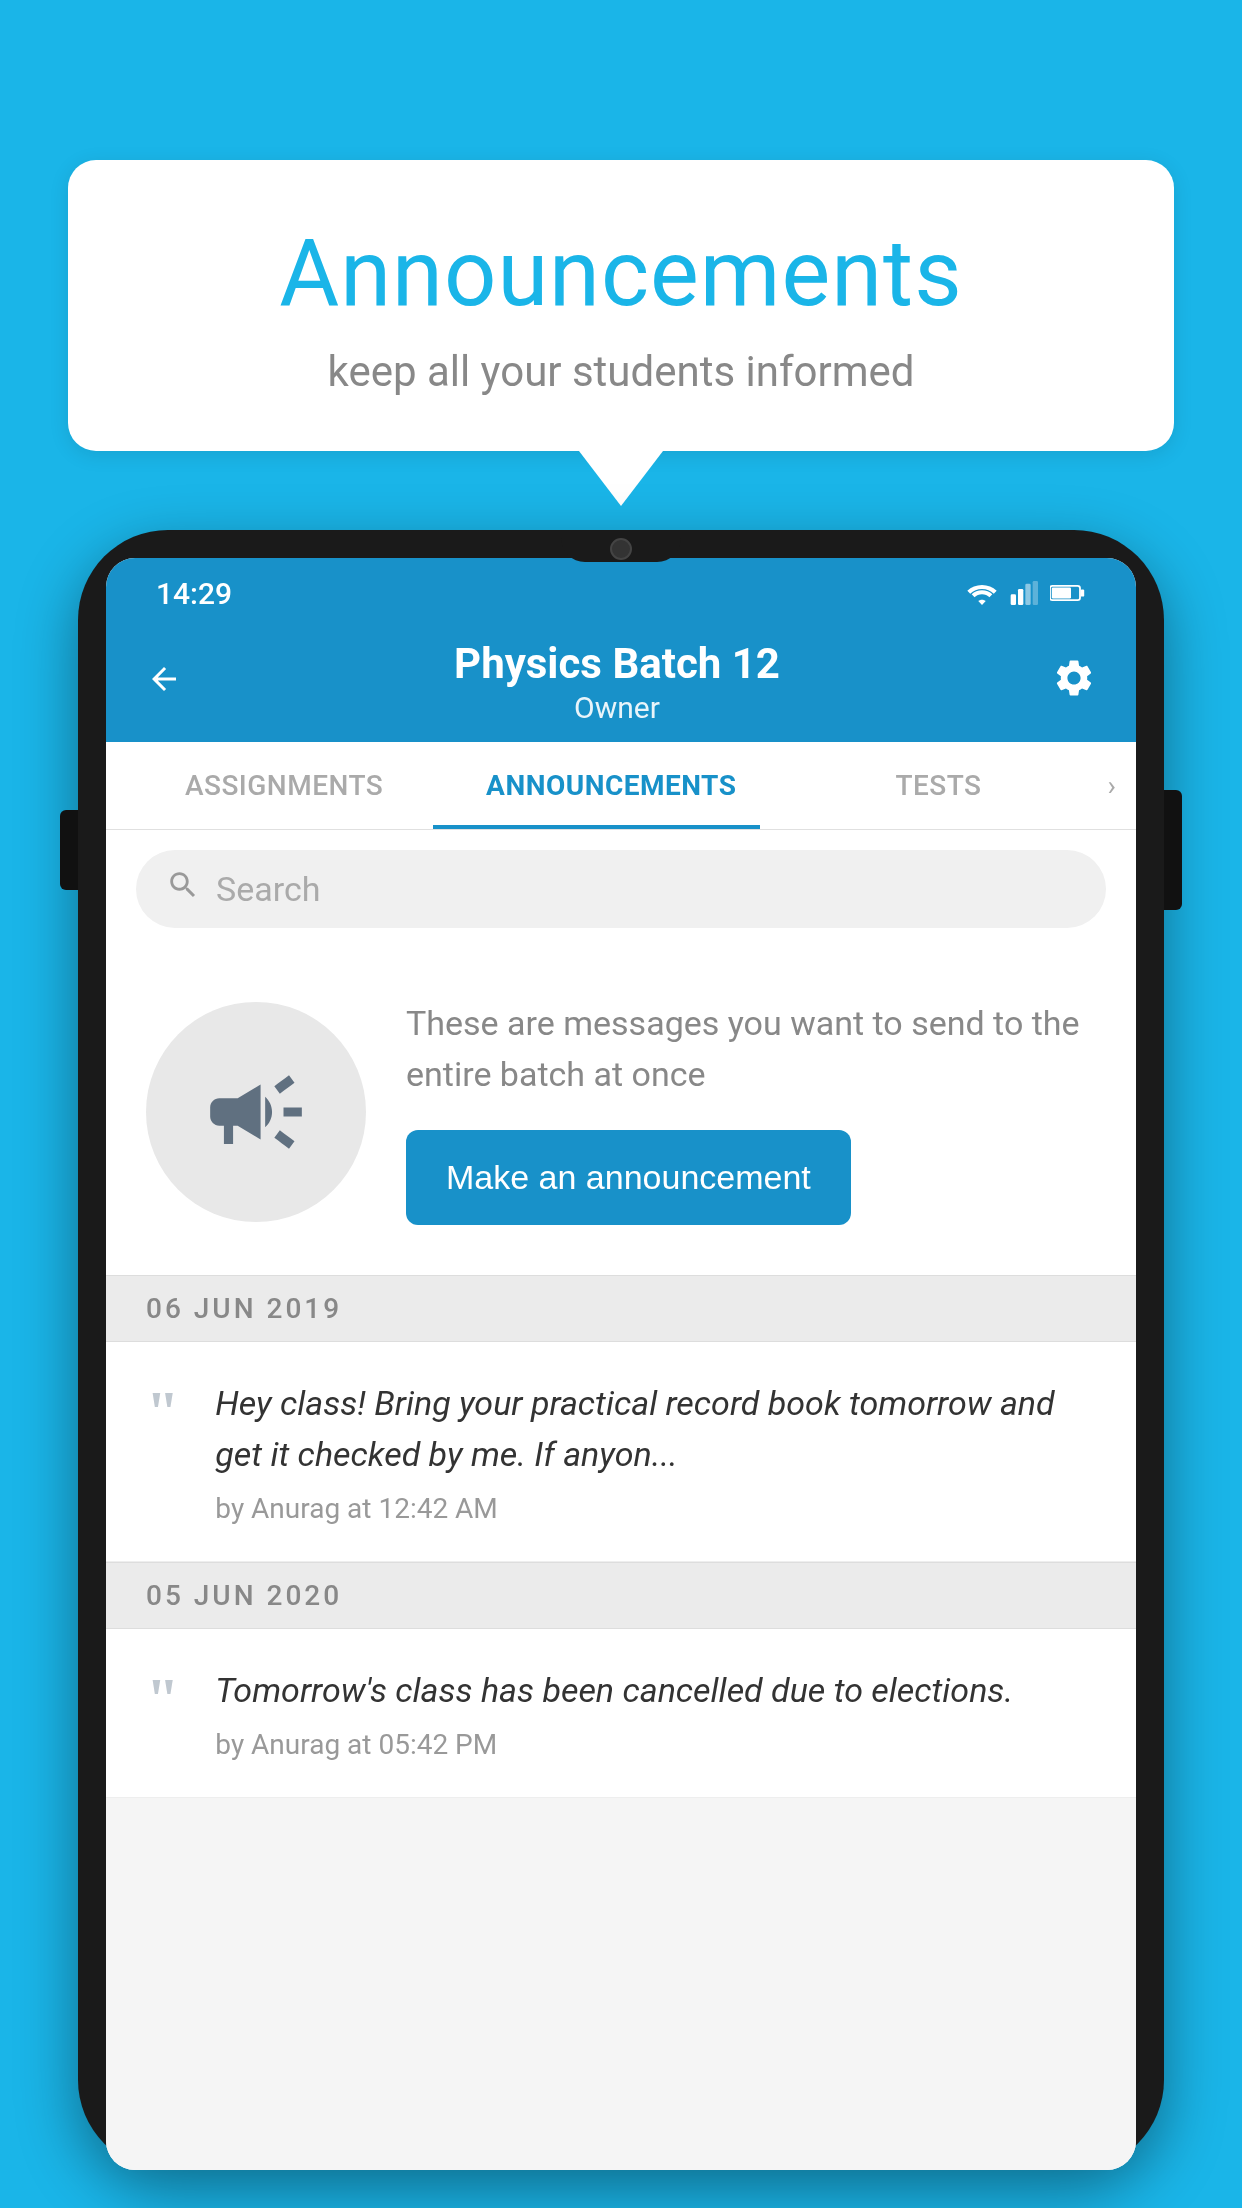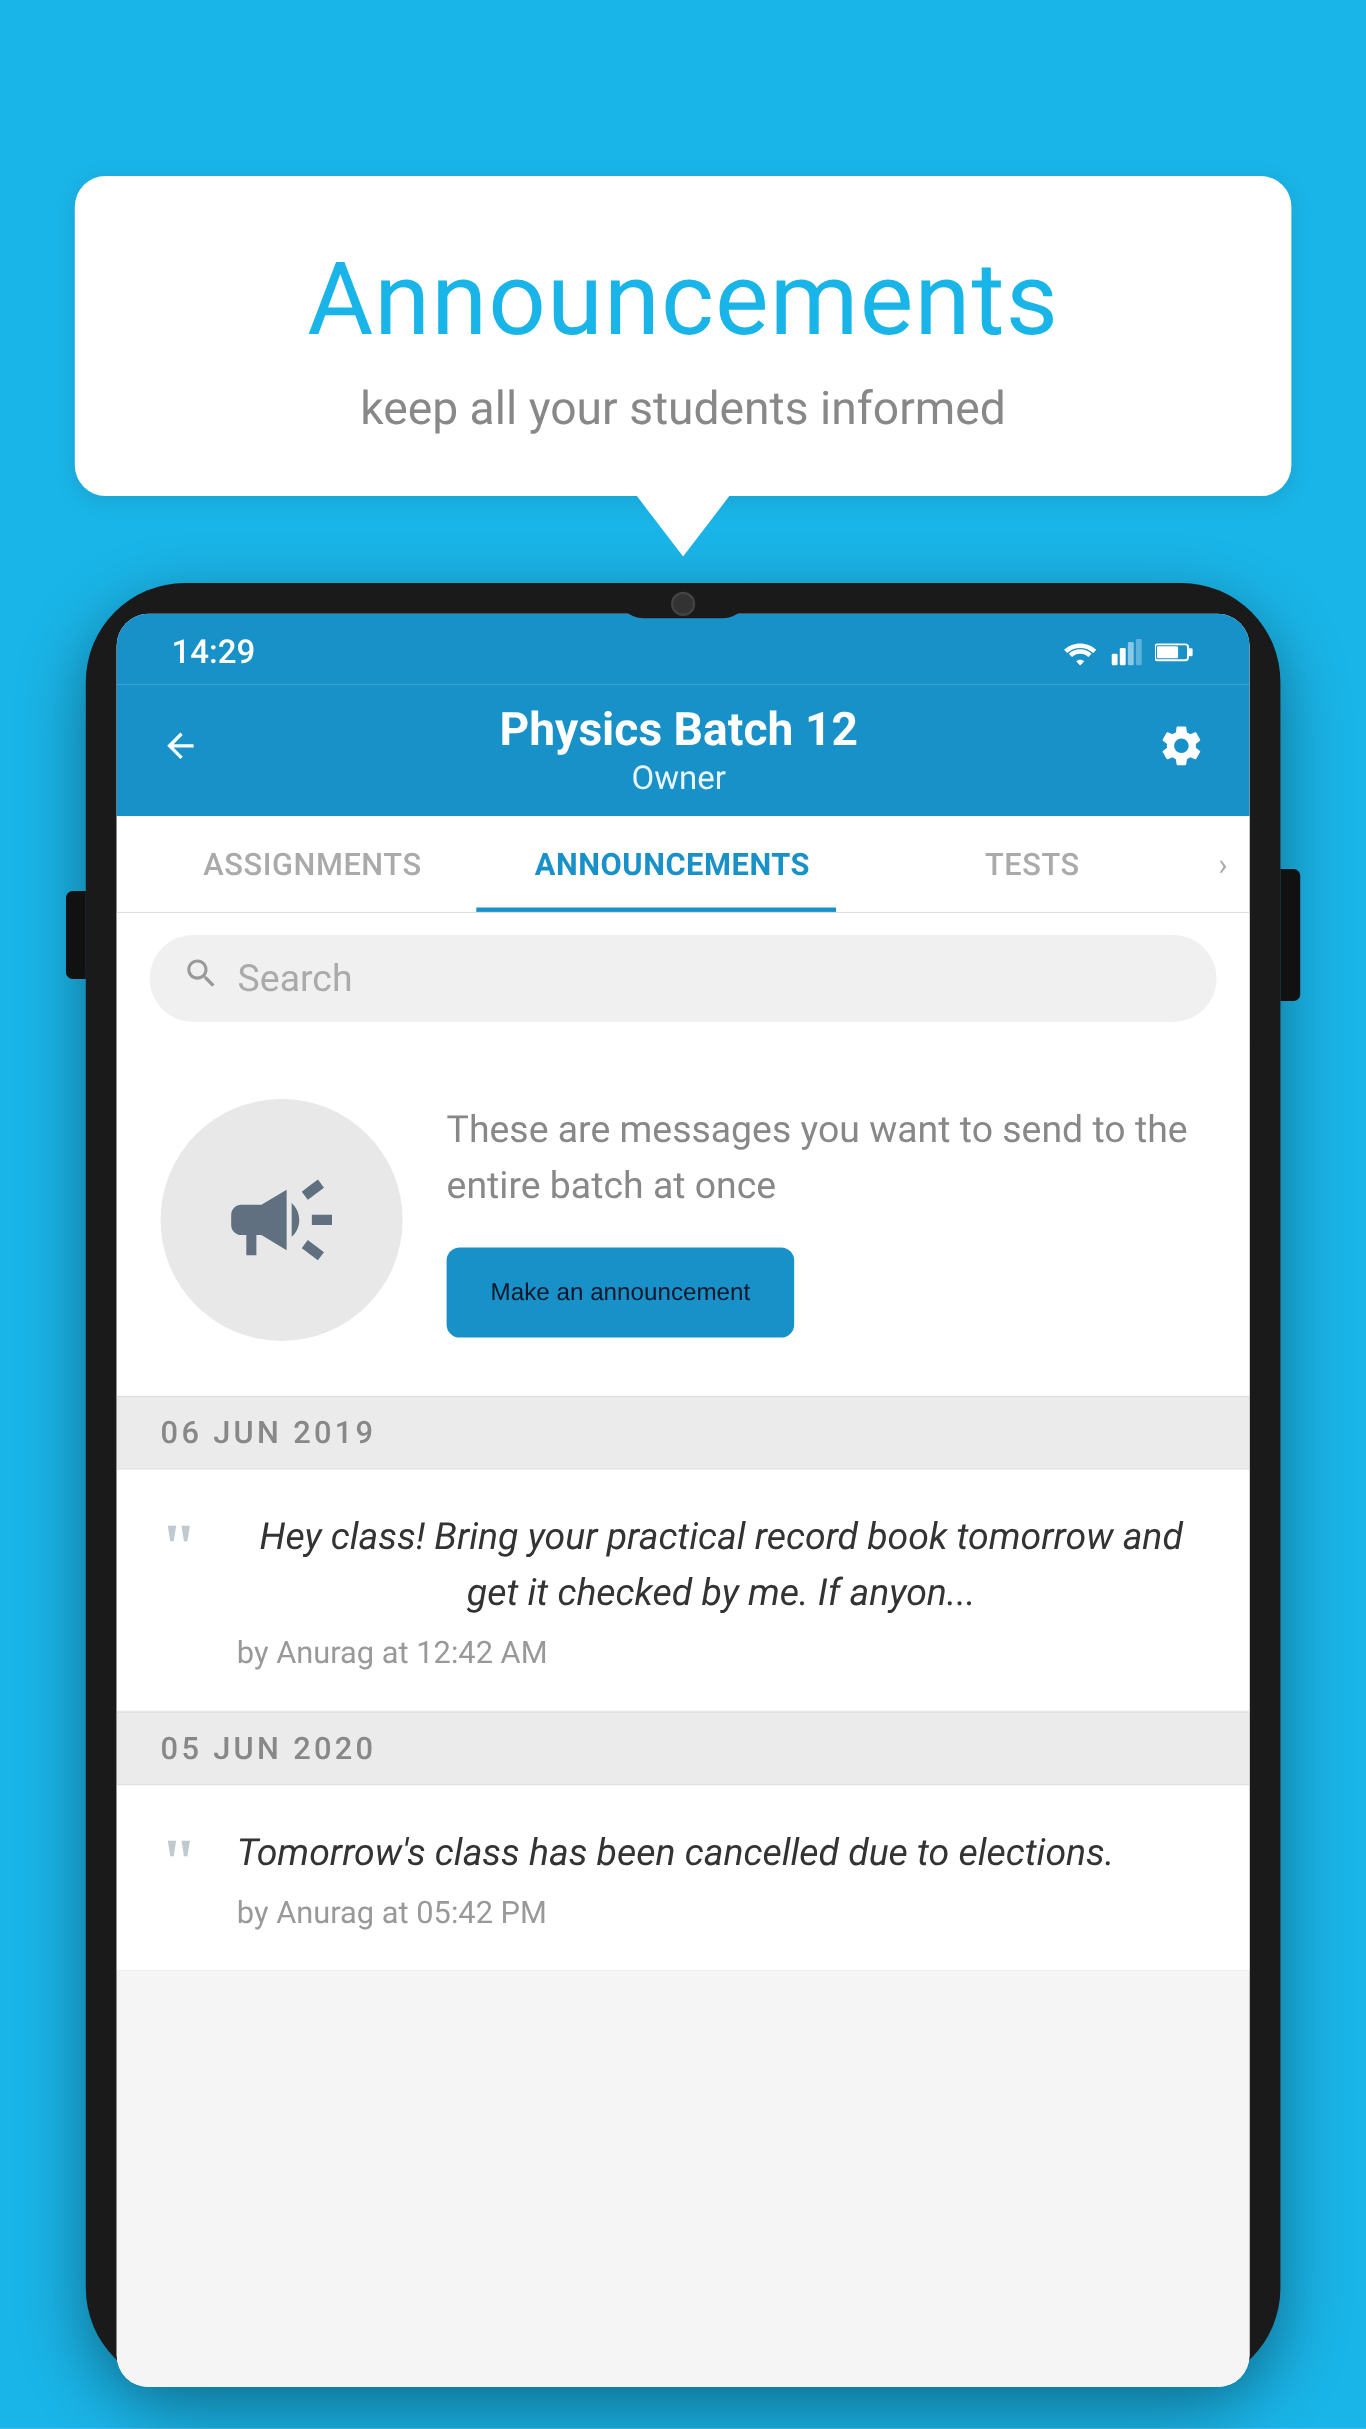--- a/index.html
+++ b/index.html
@@ -285,25 +285,25 @@
 
     .announcement-prompt-text {
       font-size: 34px;
       color: #888;
       line-height: 1.5;
       margin-bottom: 30px;
     }
 
     .make-announcement-btn {
       background: #1891c9;
-      color: #0f172a;
+      color: #ffffff;
       border: none;
       border-radius: 12px;
       padding: 28px 40px;
-      font-size: 22px;
+      font-size: 34px;
       font-weight: 500;
       cursor: pointer;
       display: inline-block;
     }
 
     
     .date-separator {
       background: #ebebeb;
       padding: 16px 40px;
       font-size: 28px;
@@ -335,21 +335,20 @@
     }
 
     .announcement-content {}
 
     .announcement-text {
       font-size: 34px;
       color: #333;
       font-style: italic;
       line-height: 1.5;
       margin-bottom: 12px;
-      text-align: center;
     }
 
     .announcement-meta {
       font-size: 28px;
       color: #999;
     }
 
     
     .notch {
       position: absolute;

